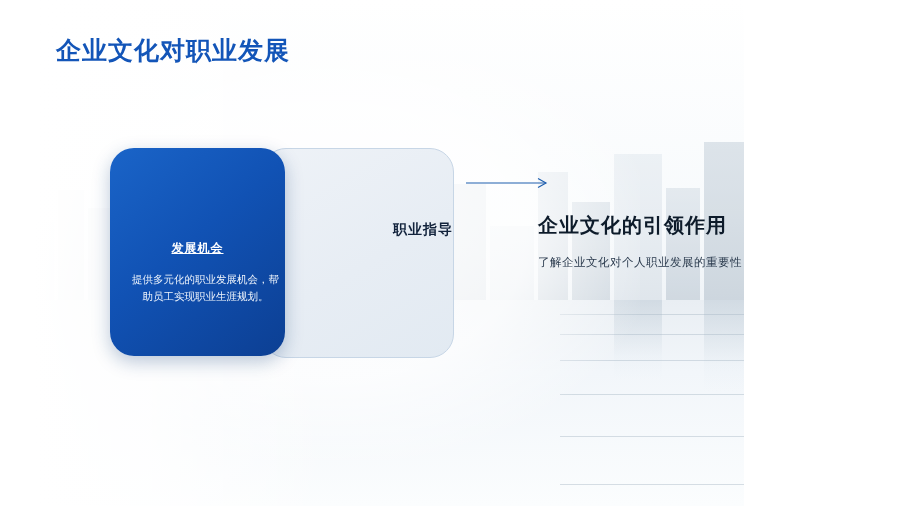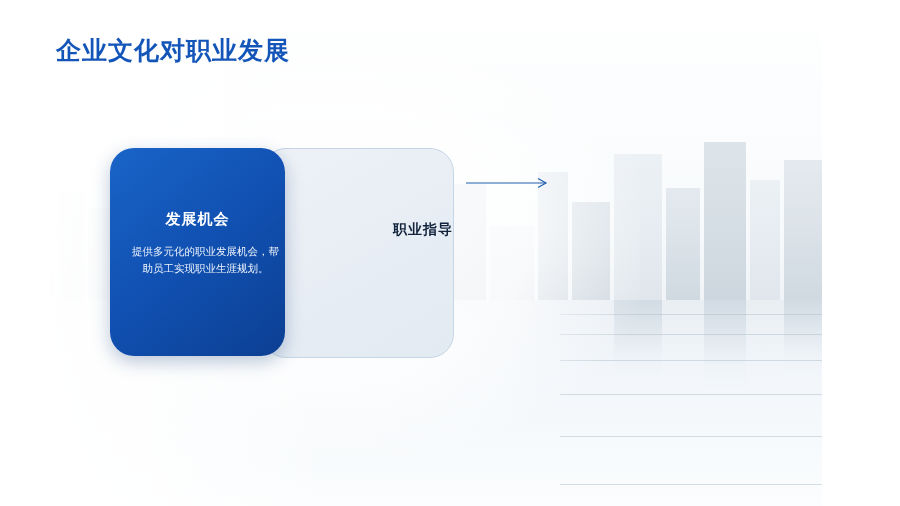--- a/index.html
+++ b/index.html
@@ -8,21 +8,21 @@
   }
   body {
     width: 900px;
     height: 506px;
     overflow: hidden;
     font-family: "Liberation Sans", sans-serif;
     background: #ffffff;
   }
   #slide {
     position: relative;
-    width: 822px;
+    width: 744px;
     height: 506px;
     overflow: hidden;
     background: linear-gradient(160deg, #fdfefe 0%, #f4f7fa 35%, #eef3f7 60%, #f7fafc 100%);
   }
 
   
   .bg-sky {
     position: absolute;
     left: 0; top: 0;
     width: 900px; height: 506px;
@@ -100,24 +100,25 @@
     width: 175px;
     height: 208px;
     border-radius: 24px;
     background: linear-gradient(140deg, #1a64c8 0%, #1152b4 45%, #0c3f93 100%);
     box-shadow: 0 6px 18px rgba(14,58,120,0.28);
     z-index: 4;
     color: #ffffff;
     text-align: center;
   }
   .card-blue .card-title {
-    margin-top: 62px;
-    font-size: 15px;
-    font-weight: bold;
-    letter-spacing: 1px;
+    margin-top: 92px;
+    font-size: 12px;
+    font-weight: bold;
+    letter-spacing: 1px;
+    text-decoration: underline;
   }
   .card-blue .card-body {
     margin: 14px 6px 0 22px;
     font-size: 10.5px;
     line-height: 1.65;
     color: #eef4fc;
   }
 
   .card-white {
     position: absolute;
@@ -241,15 +242,17 @@
   </div>
 
   <div class="arrow">
     <svg width="90" height="14" viewBox="0 0 90 14" xmlns="http://www.w3.org/2000/svg">
       <line x1="0" y1="7" x2="80" y2="7" stroke="#1f5fae" stroke-width="1.2"></line>
       <polyline points="72,2.5 80,7 72,11.5" fill="none" stroke="#1f5fae" stroke-width="1.2"></polyline>
     </svg>
   </div>
 
   <div class="right-block">
+    <div class="right-heading">企业文化的引领作用</div>
+    <div class="right-sub">了解企业文化对个人职业发展的重要性</div>
   </div>
 
 </div>
 
 </body></html>

